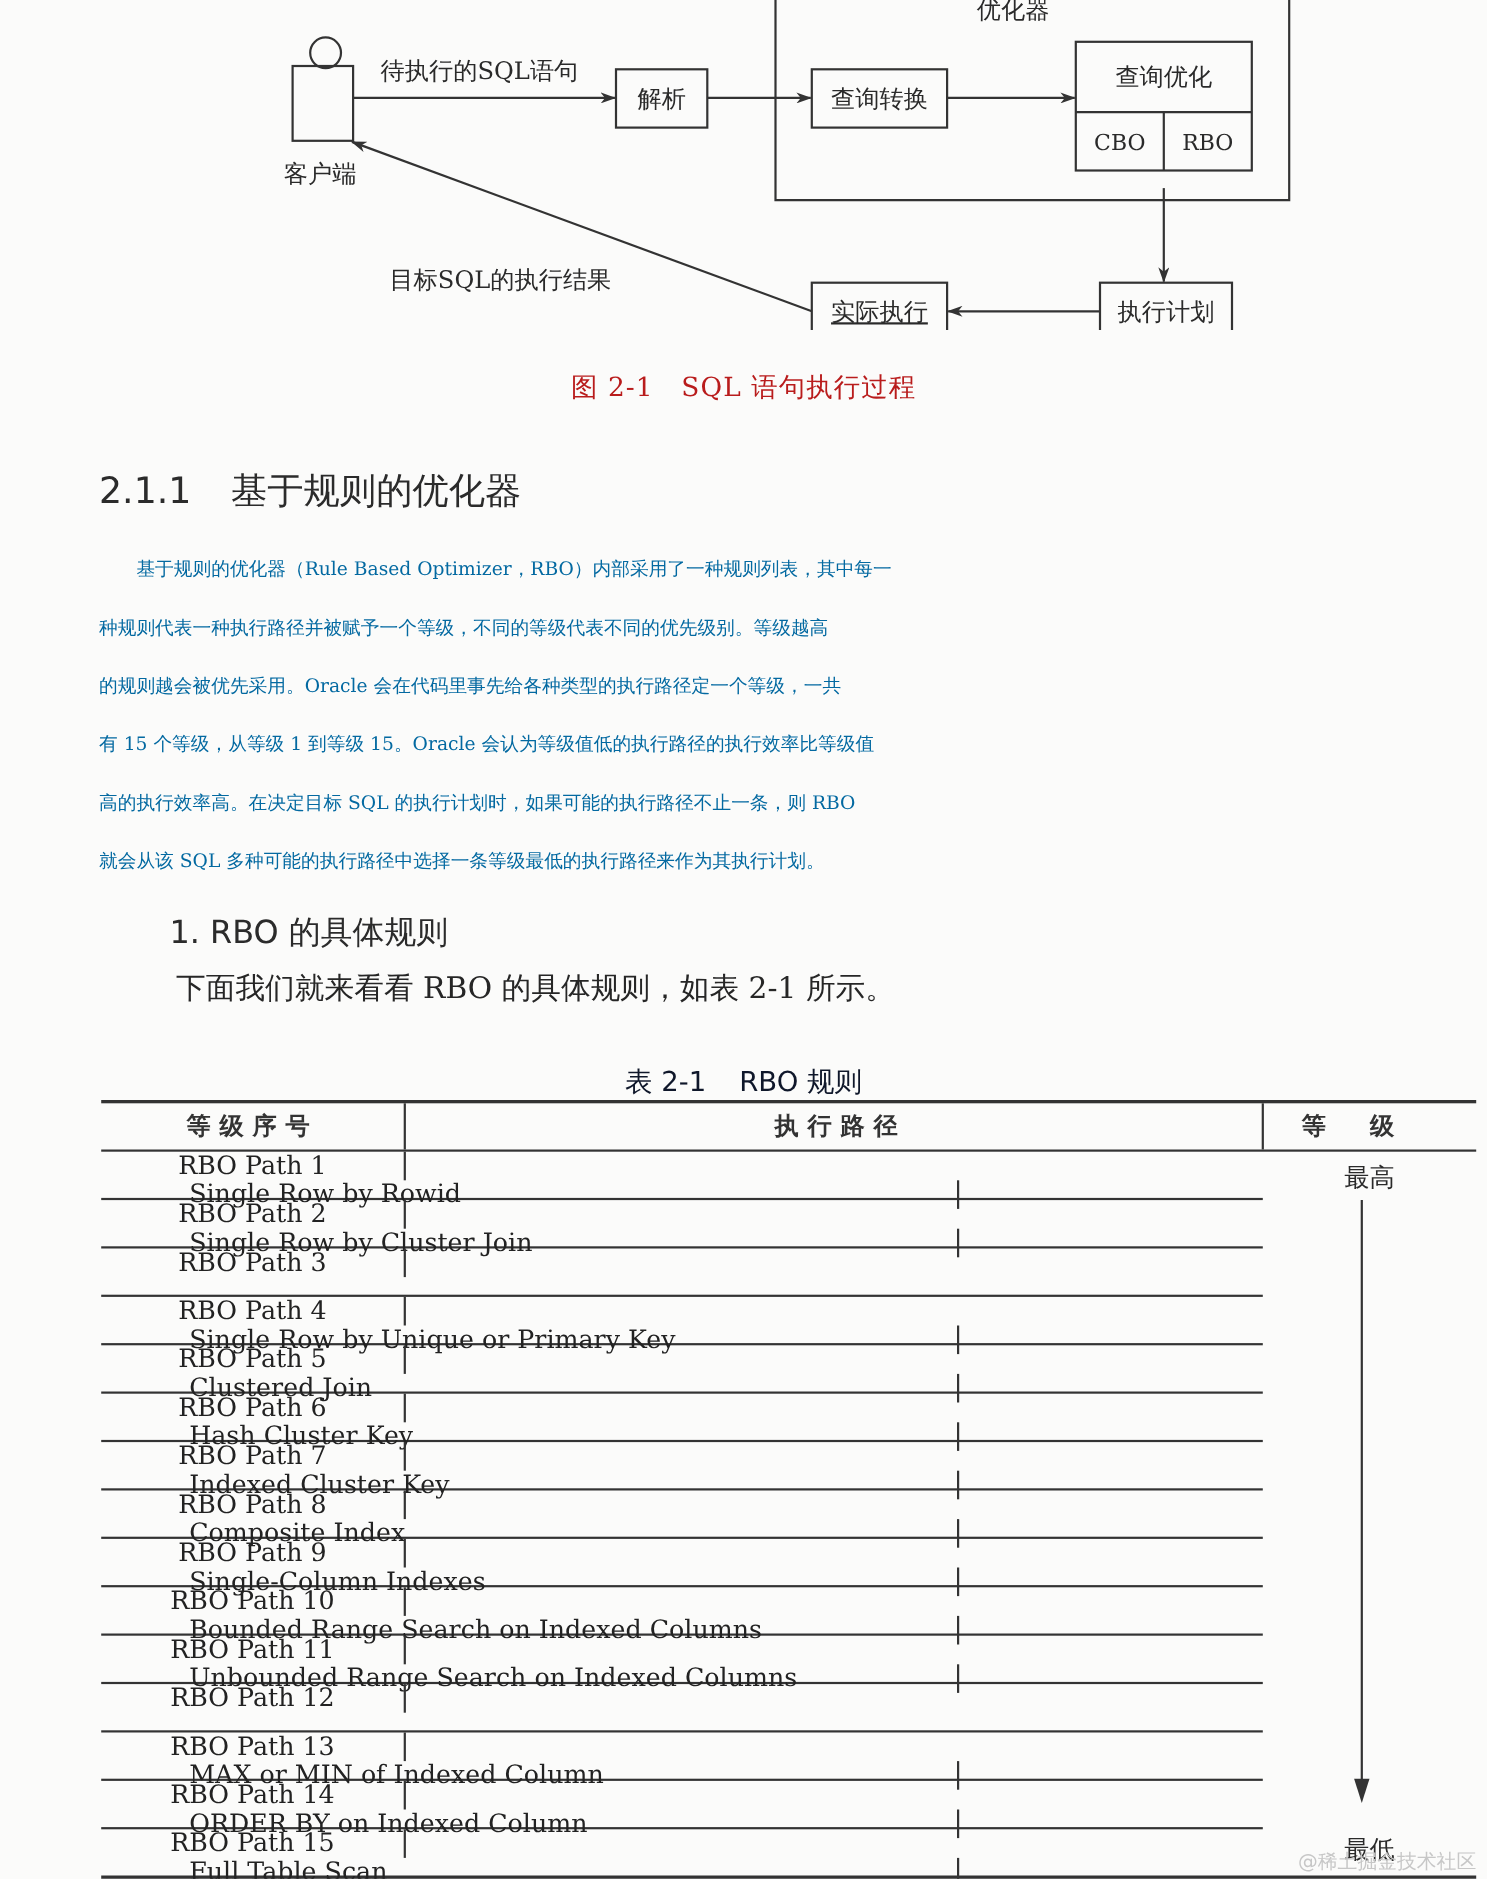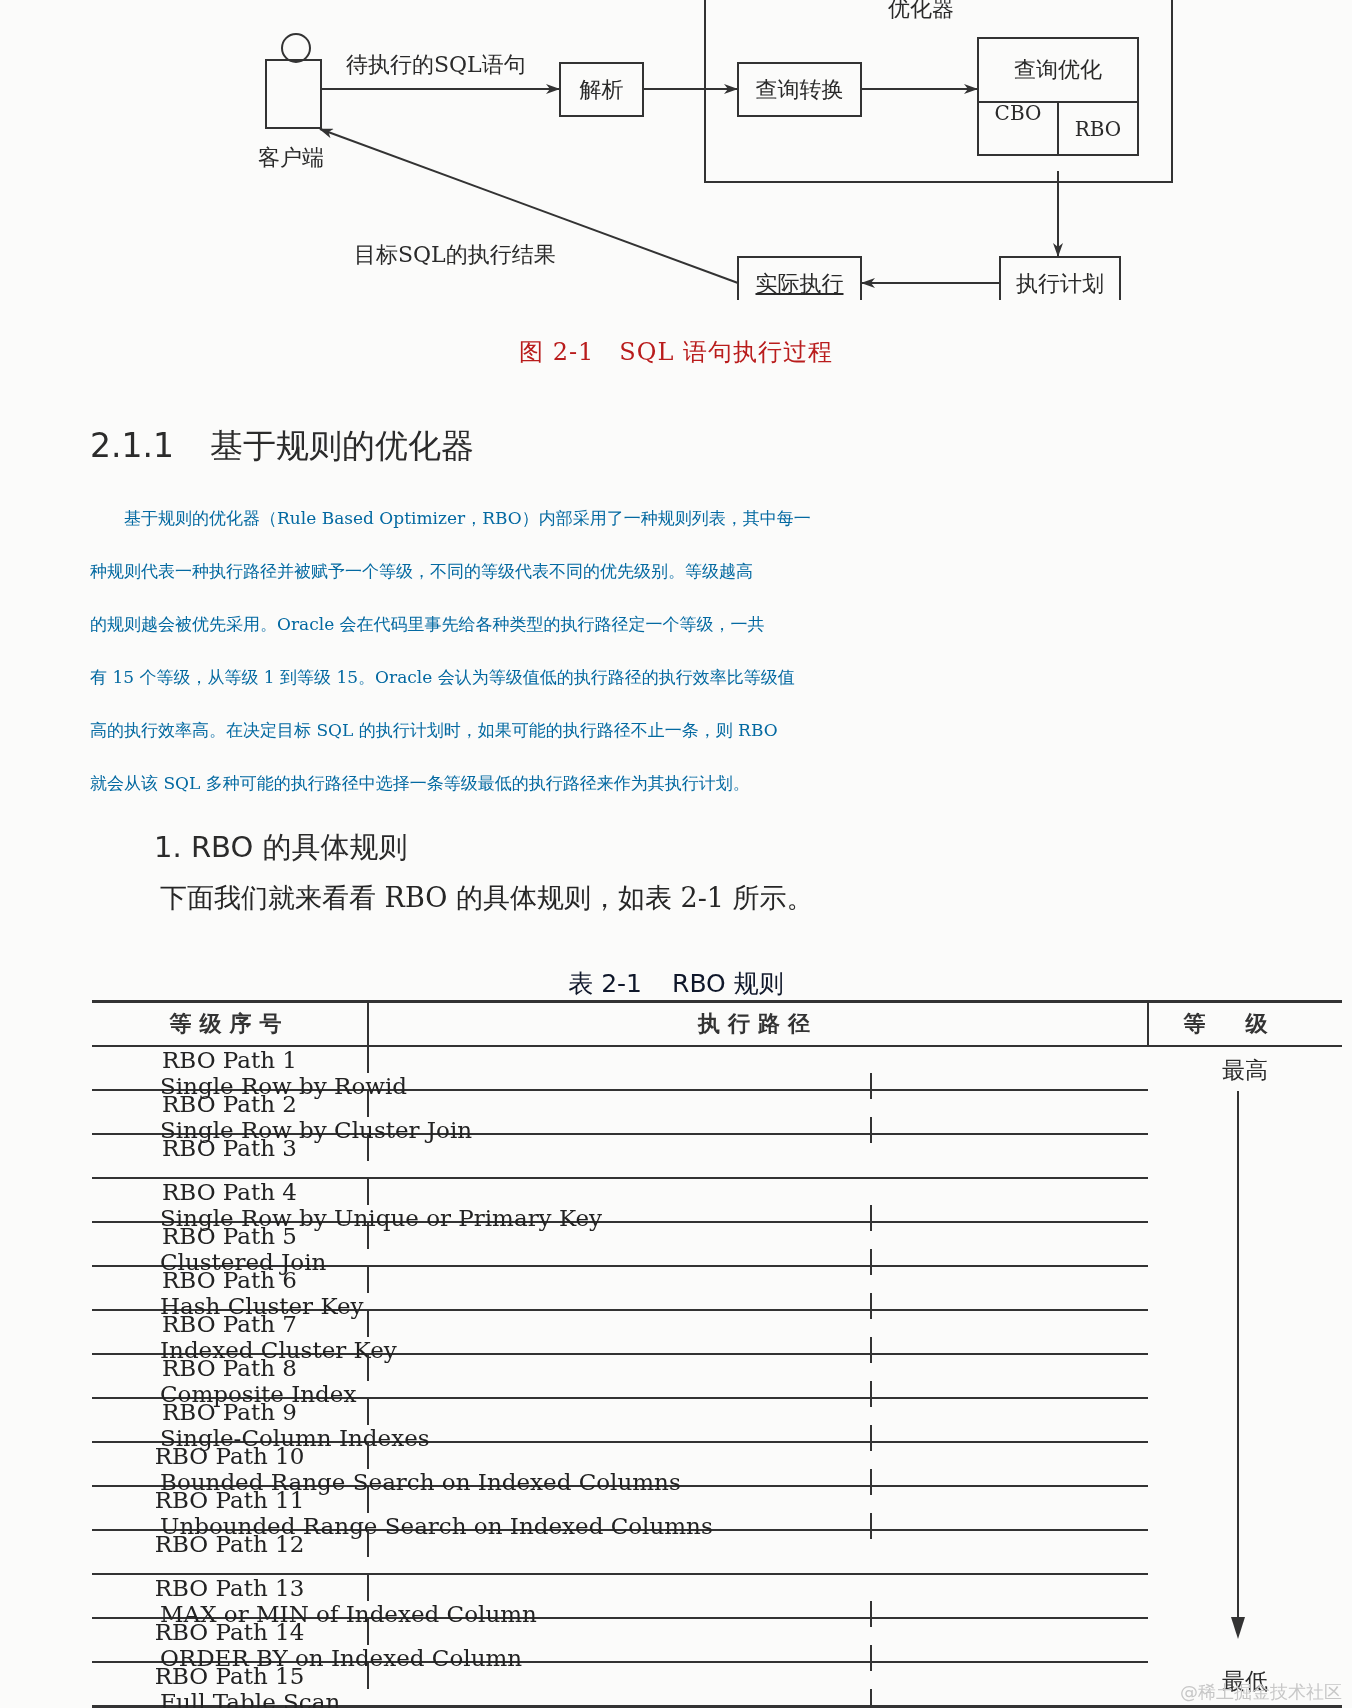--- a/index.html
+++ b/index.html
@@ -16,21 +16,21 @@
     .para .line { display: block; white-space: nowrap; }
     .sub-title { position: absolute; left: 154px; top: 828px; font-family: "DejaVu Sans", sans-serif; font-size: 29px; color: #2b2b2b; }
     .intro { position: absolute; left: 160px; top: 880px; font-size: 27px; color: #262626; }
     .tbl-caption { position: absolute; left: 0; width: 1352px; top: 951px; text-align: center; font-family: "DejaVu Sans", sans-serif; font-size: 25px; color: #0f172a; margin-top: 16px; }
     .tbl-caption .gap { display: inline-block; width: 30px; }
     
     .table { position: absolute; left: 92px; top: 1000px; width: 1250px; }
     .trow { position: relative; height: 42px; border-bottom: 2px solid #333; display: flex; }
     .thead { height: 42px; border-top: 3px solid #333; border-bottom: 2px solid #333; display: flex; }
     .c1 { width: 275px; border-right: 2px solid #333; display: flex; align-items: center; justify-content: center; font-size: 23px; }
-    .c2 { width: 780px; border-right: 2px solid #333; display: flex; align-items: center; font-size: 23px; padding-left: 0; box-sizing: border-box; }
+    .c2 { width: 780px; border-right: 2px solid #333; display: flex; align-items: center; font-size: 23px; padding-left: 12px; box-sizing: border-box; }
     .c2 span { margin-left: 68px; }
     .c3 { flex: 1; display: flex; align-items: center; justify-content: center; font-size: 23px; }
     .thead .c1, .thead .c2, .thead .c3 { font-family: "DejaVu Sans", sans-serif; font-weight: bold; letter-spacing: 8px; font-size: 22px; color: #333; }
     .thead .c2 { justify-content: center; }
     .thead .c2 span { margin-left: 0; }
     .thead .c3 { letter-spacing: 40px; }
     .table .body { position: relative; }
     .table .bottom { border-bottom: 4px solid #333; }
     .rank-col { position: absolute; left: 1056px; top: 0; width: 194px; height: 100%; }
     .rank-top, .rank-bottom { position: absolute; left: 0; width: 100%; text-align: center; font-size: 23px; color: #2a2a2a; }
@@ -73,21 +73,21 @@
       <line x1="738" y1="283" x2="320" y2="129" marker-end="url(#ah)"></line>
     </g>
   </svg>
   <div class="dlabel" style="left:888px;top:-6px;">优化器</div>
   <div class="dlabel" style="left:258px;top:143px;">客户端</div>
   <div class="dlabel" style="left:346px;top:50px;">待执行的SQL语句</div>
   <div class="dlabel" style="left:354px;top:240px;">目标SQL的执行结果</div>
   <div class="box-label" style="left:560px;top:63px;width:83px;height:53px;">解析</div>
   <div class="box-label" style="left:738px;top:63px;width:123px;height:53px;">查询转换</div>
   <div class="box-label" style="left:978px;top:38px;width:160px;height:64px;">查询优化</div>
-  <div class="box-label" style="left:978px;top:86px;width:80px;height:53px;font-size:20px;">CBO</div>
+  <div class="box-label" style="left:978px;top:102px;width:80px;height:53px;font-size:20px;">CBO</div>
   <div class="box-label" style="left:1058px;top:102px;width:80px;height:53px;font-size:20px;">RBO</div>
   <div class="box-label" style="left:738px;top:257px;width:123px;height:53px;text-decoration:underline;">实际执行</div>
   <div class="box-label" style="left:1000px;top:257px;width:120px;height:53px;">执行计划</div>
 </div>
 
 <div class="fig-caption">图 2-1　SQL 语句执行过程</div>
 
 <div class="sec-title">
   <span class="num">2.1.1</span><span>基于规则的优化器</span>
 </div>

